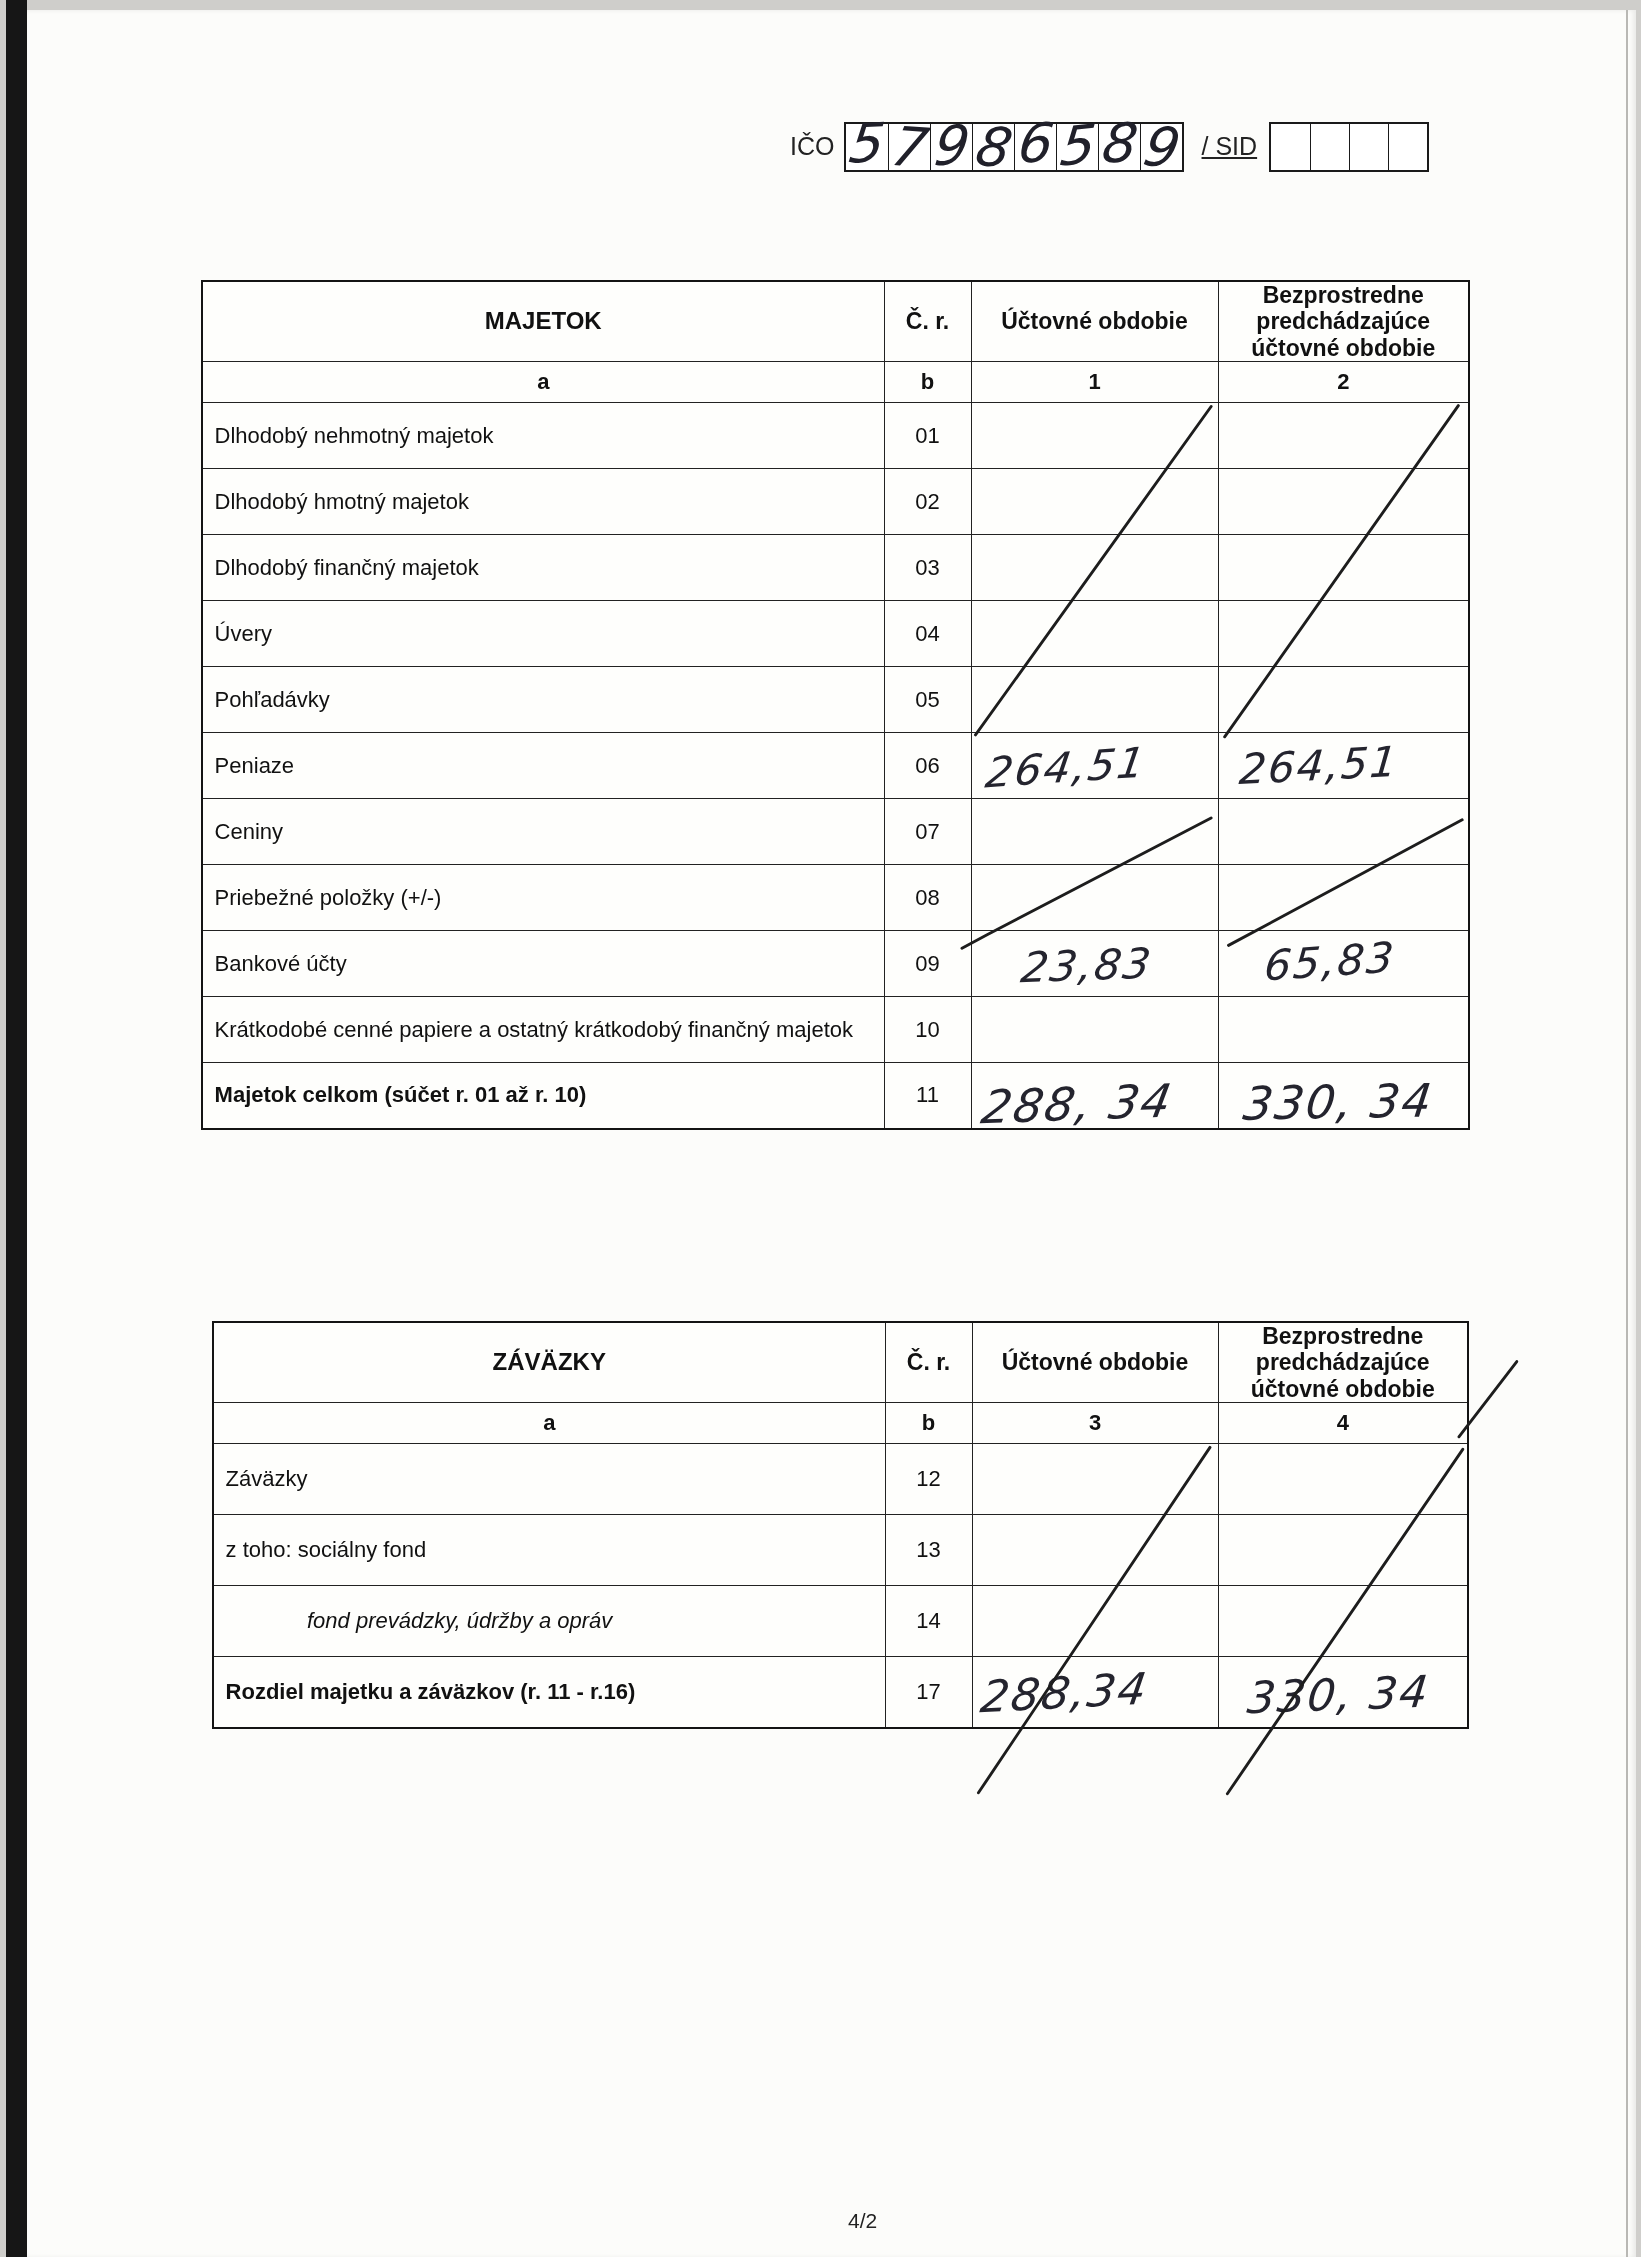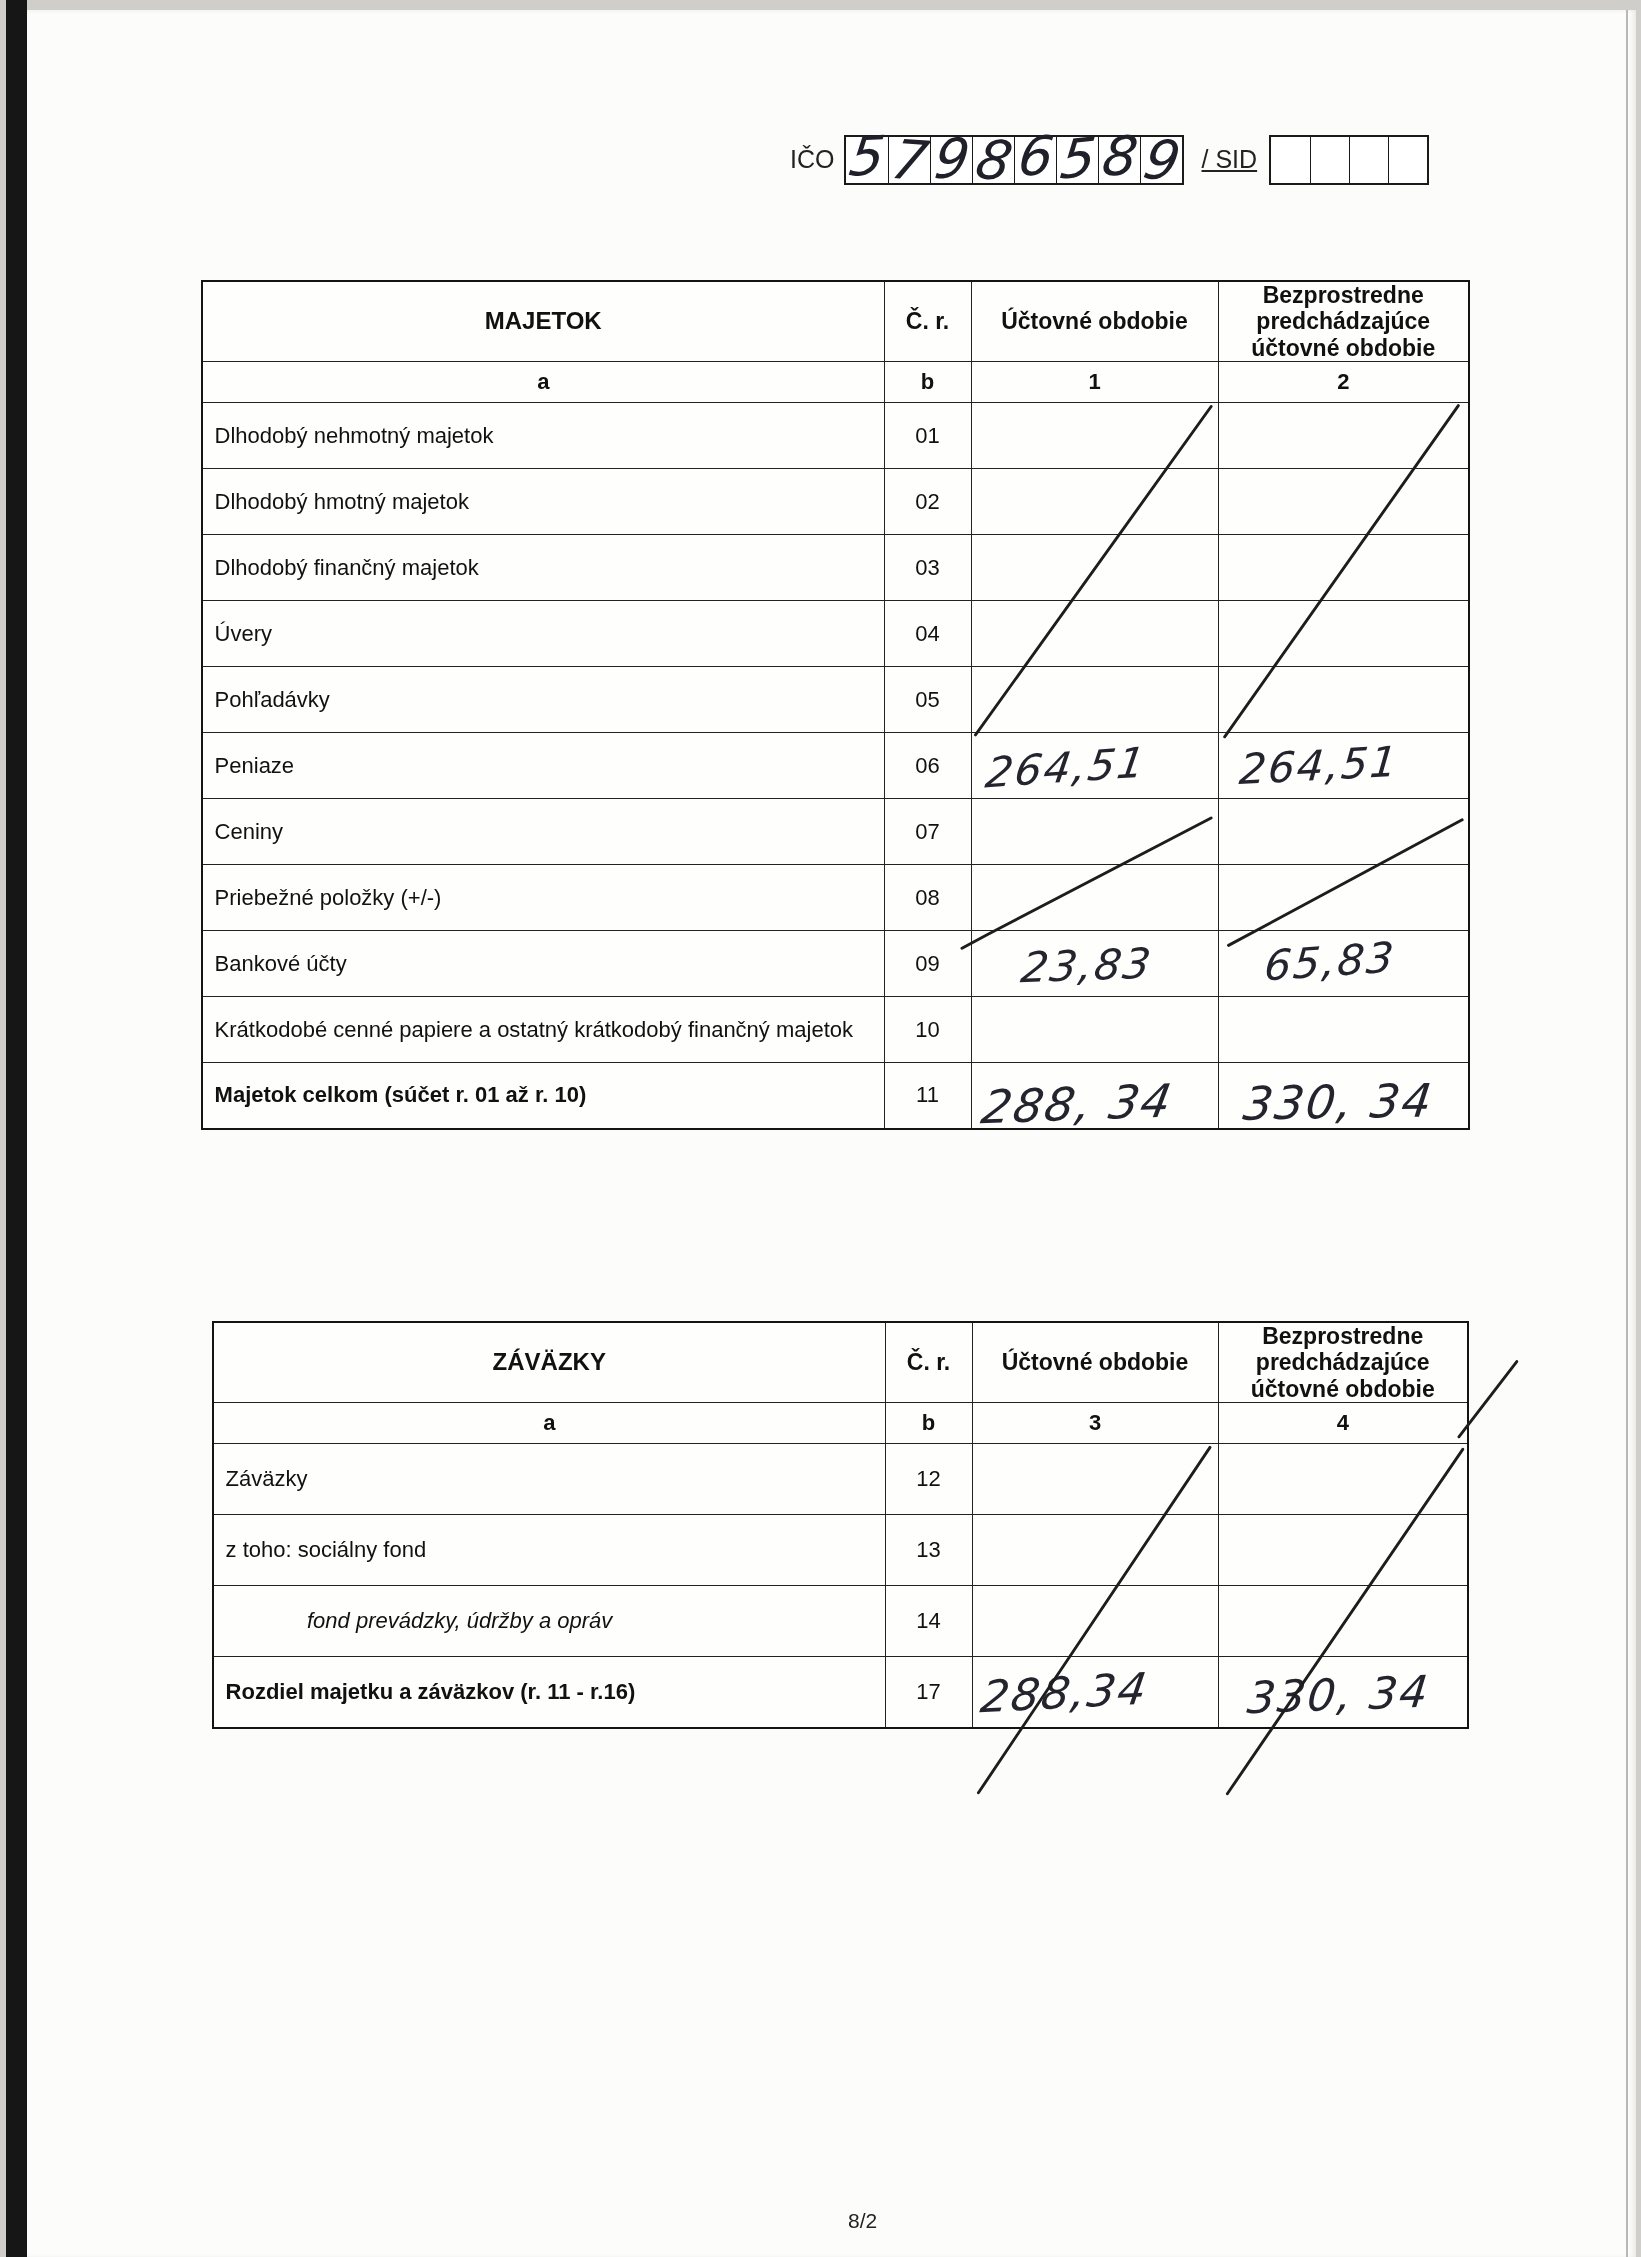--- a/index.html
+++ b/index.html
@@ -19,21 +19,21 @@
     position:absolute; left:27px; top:9.7px; width:1609px; height:2248px;
     background:#fcfcfa;
     box-shadow: inset -2.9px 0 5.8px rgba(0,0,0,0.08);
   }
   .edge-right {
     position:absolute; right:7.7px; top:0; width:1.9px; height:100%;
     background:#b9b8b4;
   }
 
   
-  .ico-row { position:absolute; left:763px; top:125px; display:flex; align-items:center; }
+  .ico-row { position:absolute; left:763px; top:112px; display:flex; align-items:center; }
   .ico-label, .sid-label { font-size:25px; color:#222; }
   .ico-label { margin-right:9.7px; }
   .sid-label { margin:0 11.6px 0 17.4px;text-decoration:underline; }
   .boxgrid { display:flex; border:2.9px solid #1a1a1a; height:50px; background:#fff; }
   .boxcell { position:relative; width:42px; border-left:1.9px solid #1a1a1a; }
   .boxcell:first-child { border-left:none; }
   .sid .boxcell { width:39px; }
   .ico-digit {
     position:absolute; left:3.9px; top:-11.6px;
     font-family:"DejaVu Sans", cursive;
@@ -351,15 +351,15 @@
       </tr>
     </tbody>
       </table>
     <svg class="slashes" width="1255" height="548" viewBox="0 0 1300 568">
       <line x1="794" y1="489" x2="1034" y2="131"></line>
       <line x1="1052" y1="490" x2="1296" y2="133"></line>
       <line x1="1292" y1="120" x2="1352" y2="42"></line>
     </svg>
   </div>
 
-  <div class="page-num">8/2</div>
+  <div class="page-num">4/2</div>
 </div>
 
 
 </body></html>

